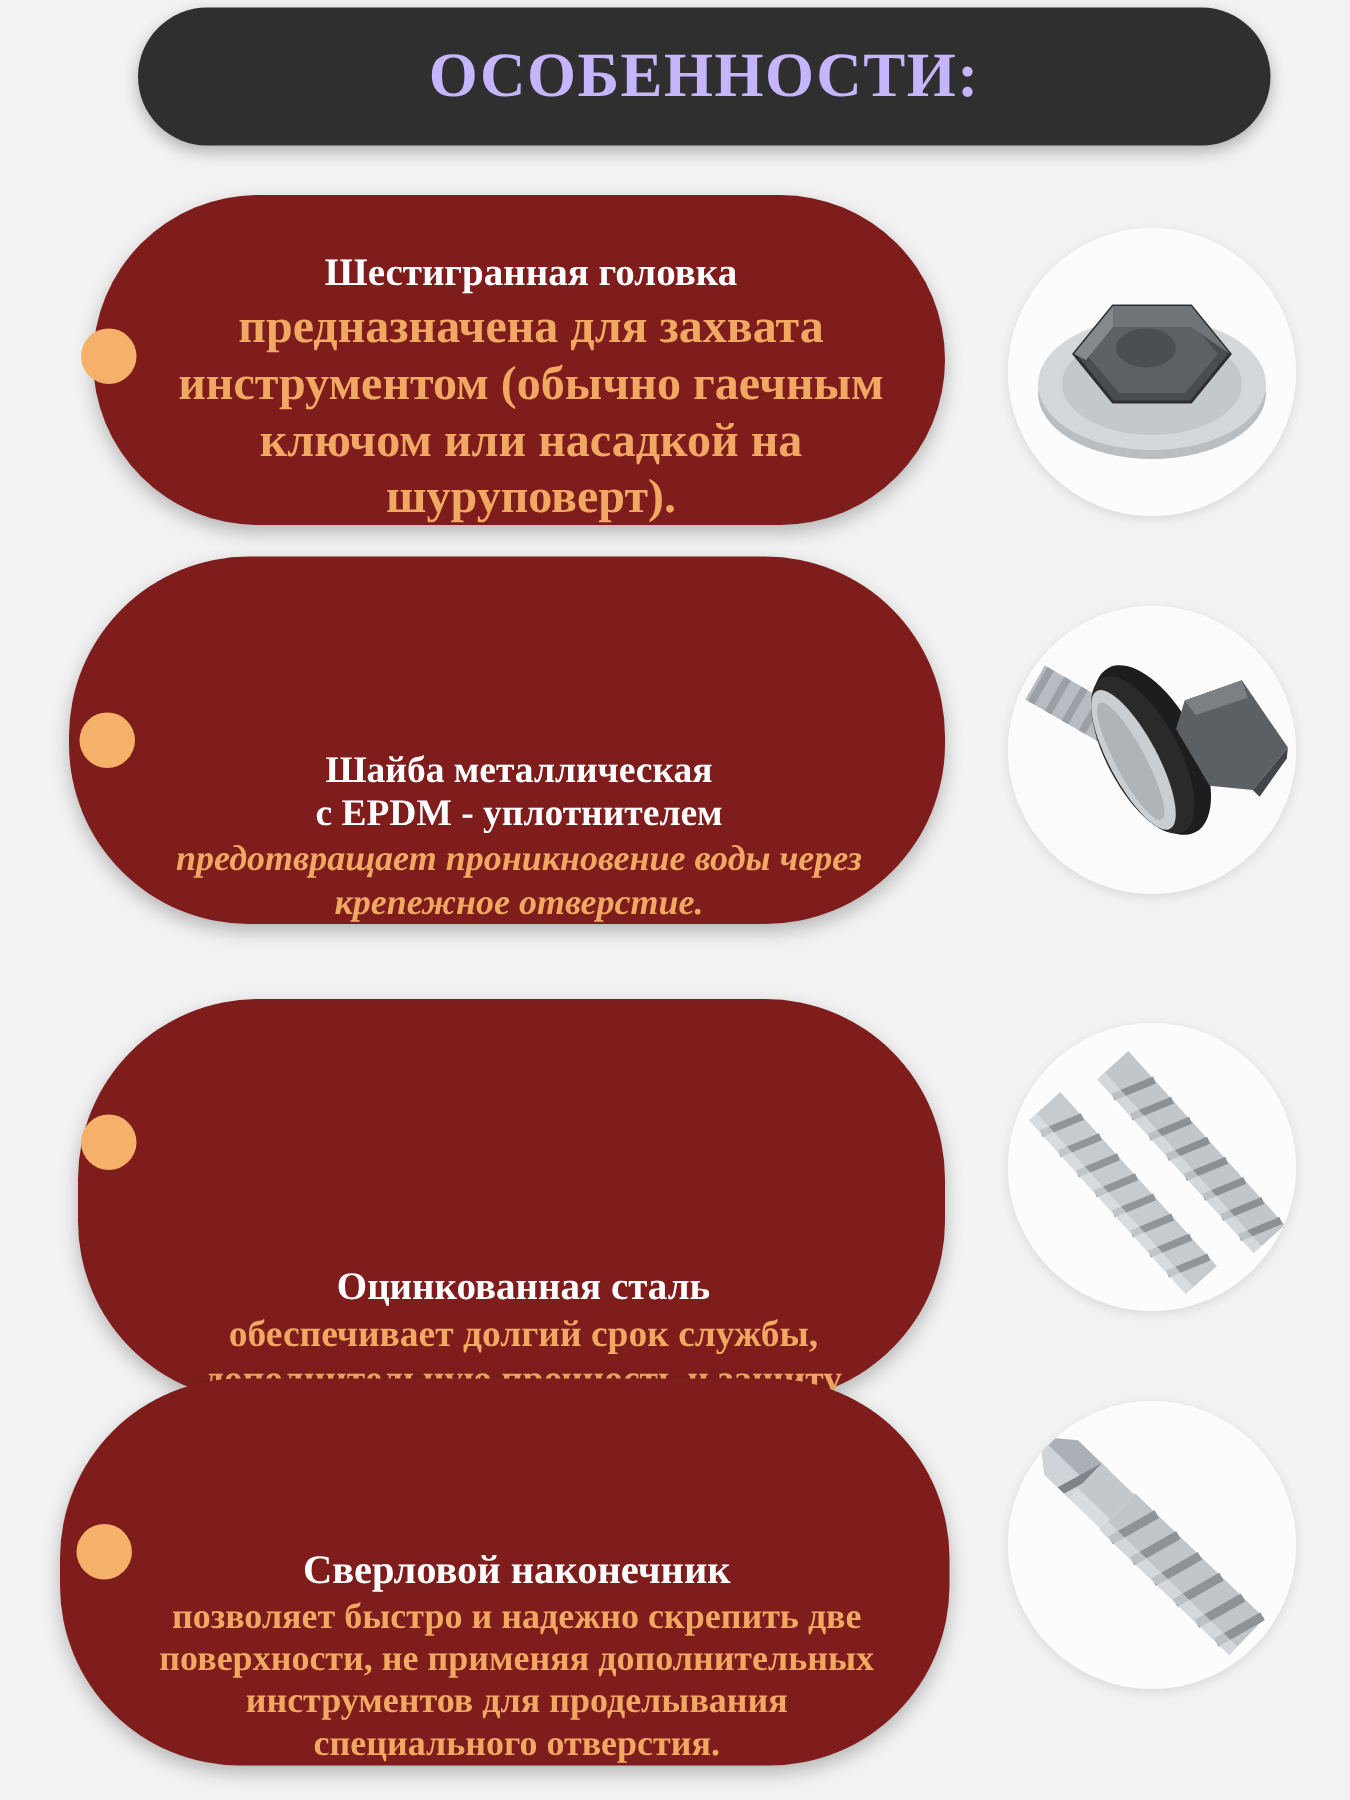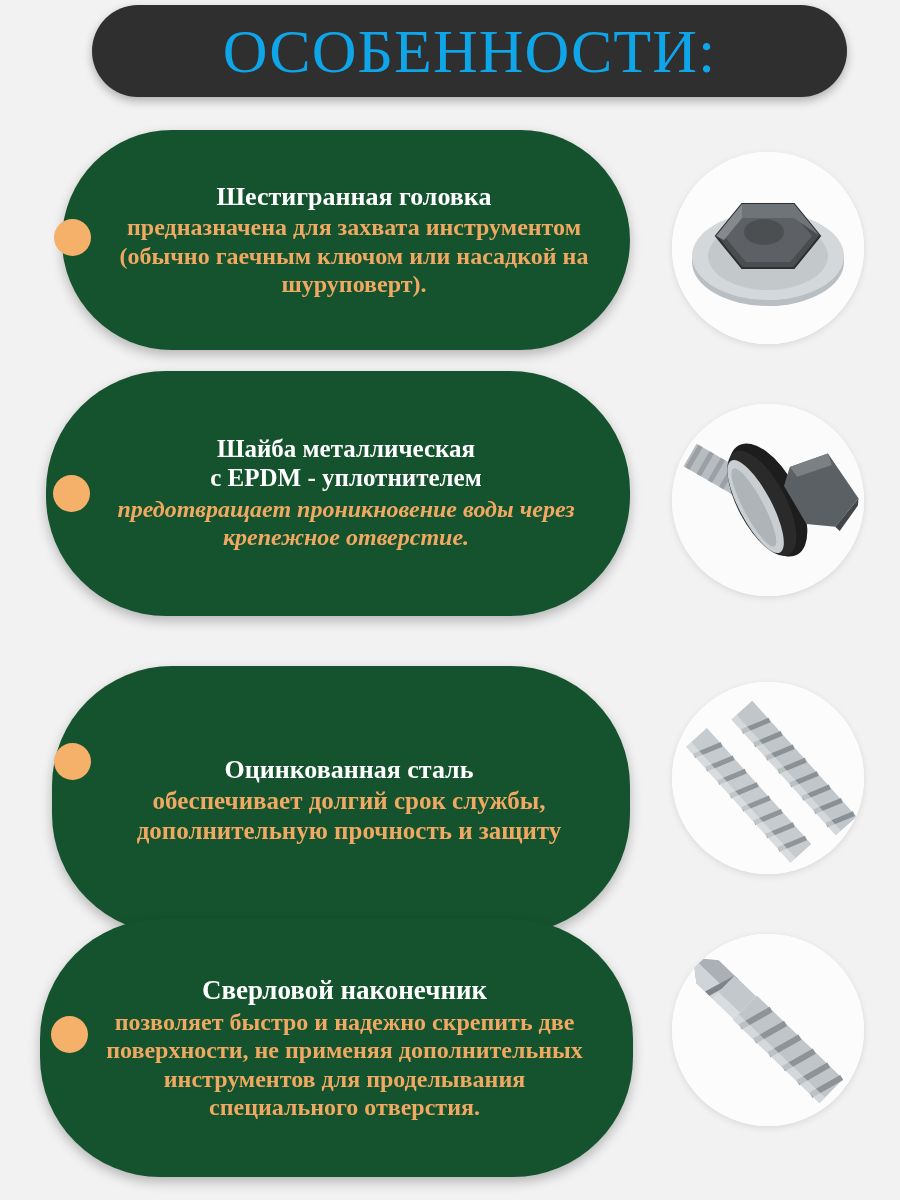--- a/index.html
+++ b/index.html
@@ -30,39 +30,39 @@
     width: 755px;
     height: 92px;
     background: #2f2f2f;
     border-radius: 46px;
     display: flex;
     align-items: center;
     justify-content: center;
     box-shadow: 0 4px 10px rgba(0,0,0,0.28);
   }
   .title-pill .title-text {
-    color: #0ea5e9;
-    font-size: 62px;
-    font-weight: normal;
+    color: #c4b5fd;
+    font-size: 42px;
+    font-weight: bold;
     letter-spacing: 1px;
     line-height: 1;
     white-space: nowrap;
   }
 
   
   .feature {
     position: absolute;
   }
   .feature .pill {
     position: absolute;
-    background: #14532d;
+    background: #7f1d1d;
     box-shadow: 0 5px 12px rgba(0,0,0,0.25);
     border-radius: 120px;
     display: flex;
-    align-items: center;
+    align-items: flex-end;
     justify-content: center;
     box-sizing: border-box;
   }
   .feature .text-wrap {
     text-align: center;
     padding: 0 40px 0 56px;
     width: 100%;
     box-sizing: border-box;
   }
   .feature .head {
@@ -114,21 +114,21 @@
   #f3 .photo { left: 672px; top: 682px; width: 192px; height: 192px; }
 
   #f4 .pill  { left: 40px;  top: 919px; width: 593px; height: 258px; }
   #f4 .bullet{ left: 51px;  top: 1016px; }
   #f4 .photo { left: 672px; top: 934px; width: 192px; height: 192px; }
 
   #f4 .head { font-size: 27px; }
   #f4 .body { font-size: 24px; }
   #f2 .head { font-size: 25px; }
   #f2 .body { font-size: 24px; font-style: italic; }
-  #f1 .body { font-size: 24px; }
+  #f1 .body { font-size: 32px; }
 </style>
 </head>
 <body>
 
 <div class="page">
 
   <div class="title-pill">
     <div class="title-text">ОСОБЕННОСТИ:</div>
   </div>
 

